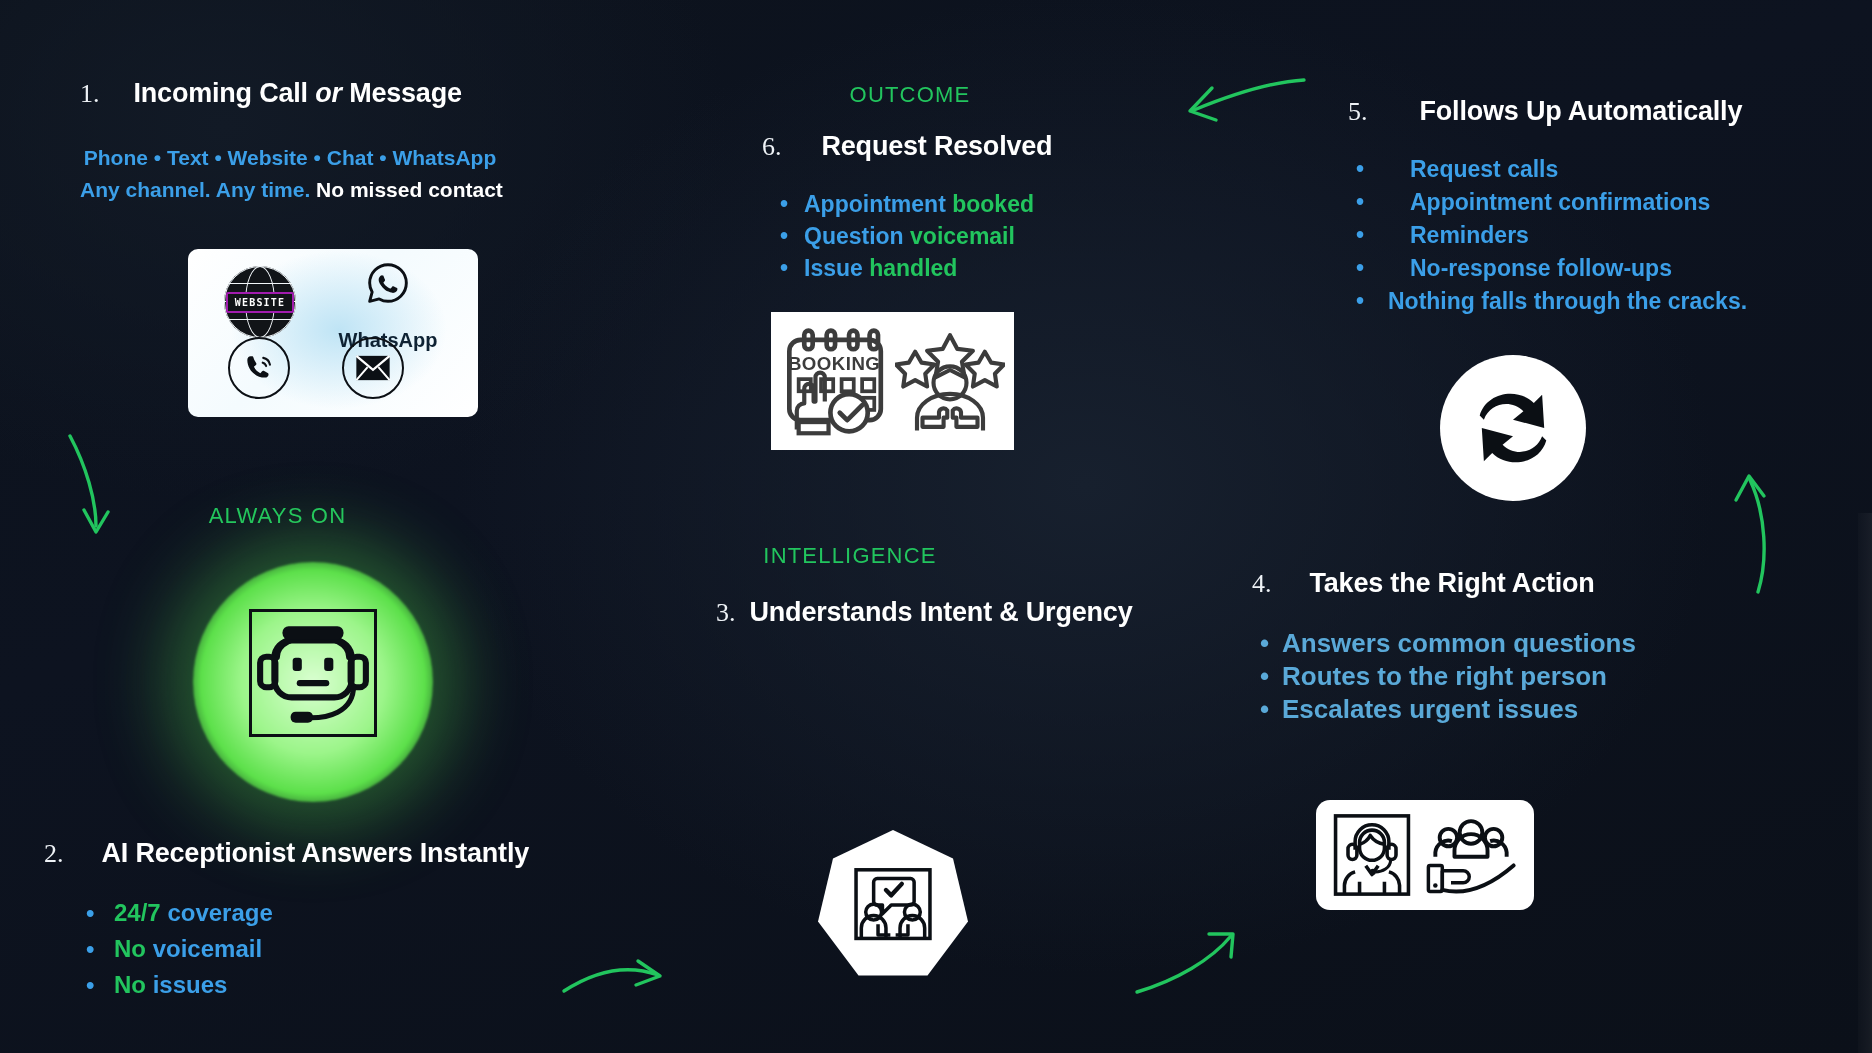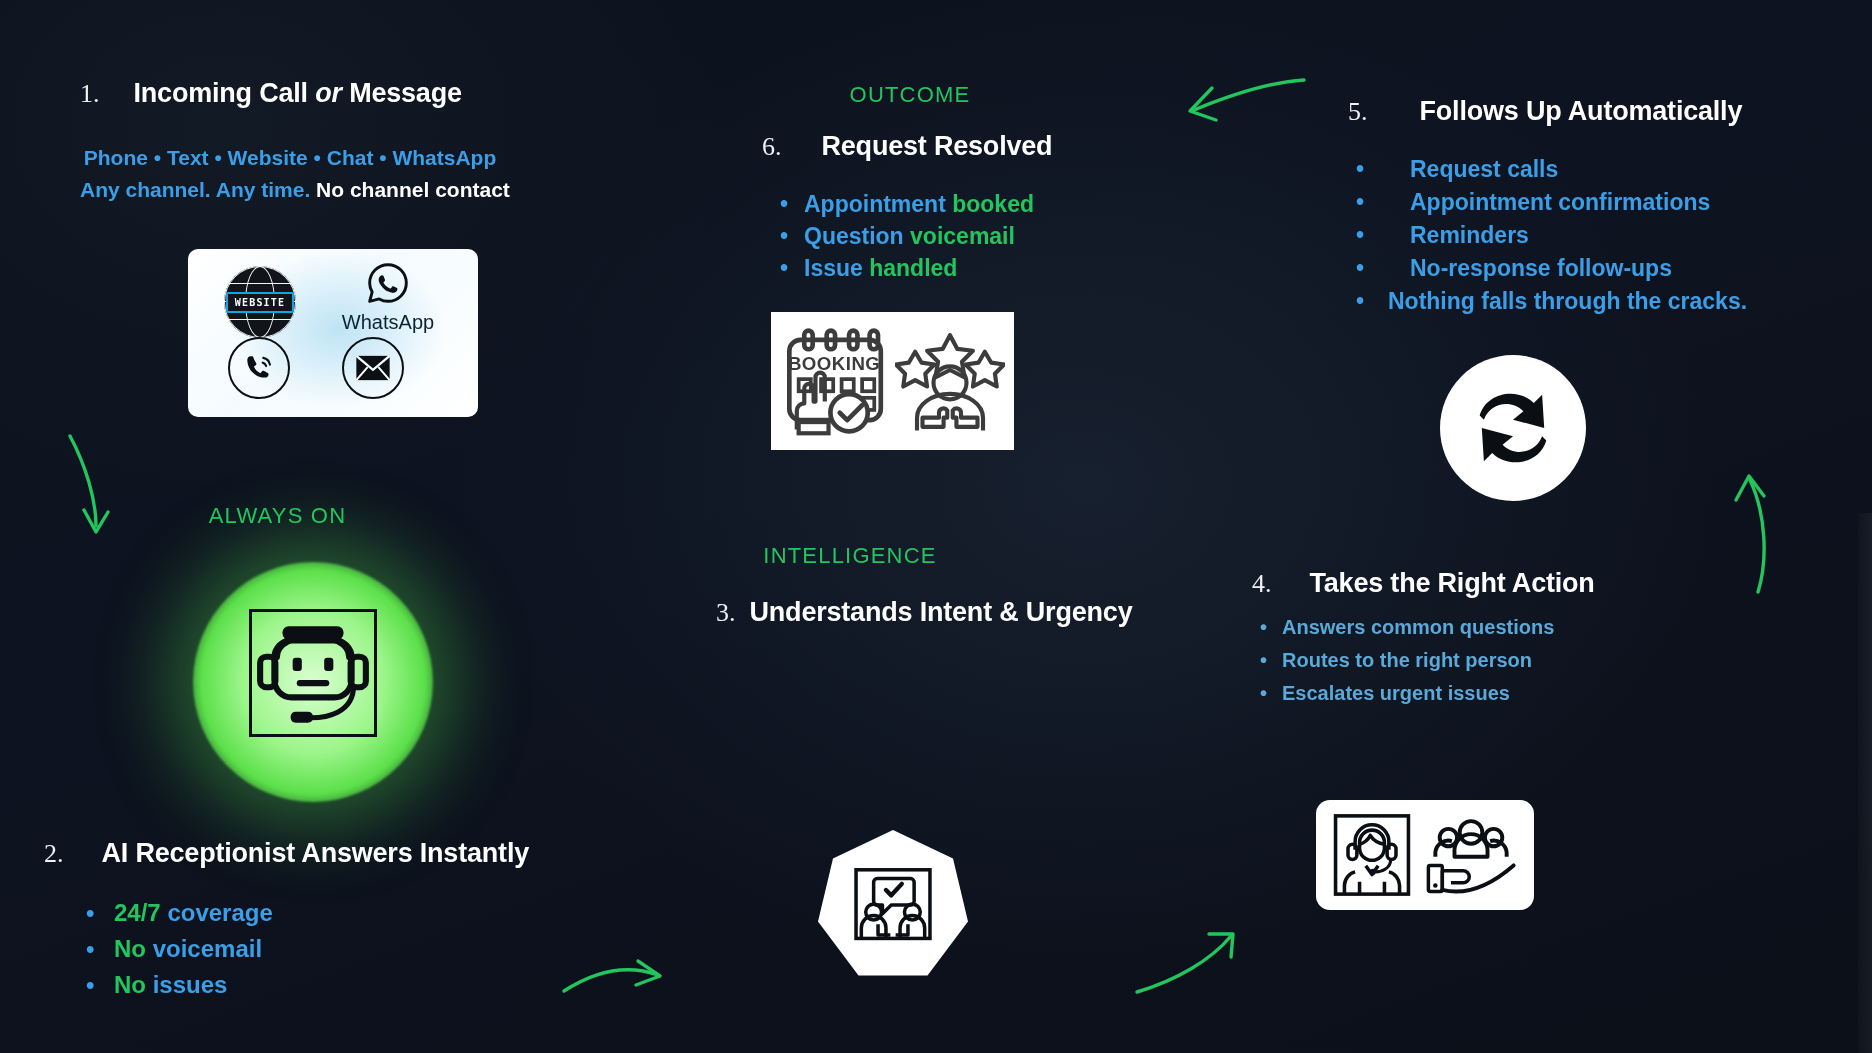--- a/index.html
+++ b/index.html
@@ -86,31 +86,31 @@
   }
   .globe .m1 { width: 72px; height: 72px; left: 0; top: 0; }
   .globe .m2 { width: 30px; height: 72px; left: 21px; top: 0; }
   .globe .m3 { width: 72px; height: 0; left: 0; top: 35px; border-width: 1.6px 0 0 0; border-radius: 0; }
   .globe .m4 { width: 64px; height: 0; left: 4px; top: 17px; border-width: 1.6px 0 0 0; border-radius: 0; }
   .globe .m5 { width: 64px; height: 0; left: 4px; top: 53px; border-width: 1.6px 0 0 0; border-radius: 0; }
   .globe .plate {
     position: absolute; left: 2px; top: 26px;
     width: 68px; height: 21px;
     background: #111418;
-    border: 2px solid #0ea5e9;
+    border: 2px solid #a21caf;
     border-radius: 2px;
     display: flex; align-items: center; justify-content: center;
     z-index: 3;
   }
   .globe .plate span {
     color: #ffffff; font-size: 10px; font-weight: bold;
     letter-spacing: 1.2px; font-family: "DejaVu Sans Mono", monospace;
   }
   .wa-wrap { position: absolute; right: 30px; top: 12px; text-align: center; width: 120px; }
-  .wa-label { color: #0e2233; font-size: 20px; font-weight: normal; margin-top: 2px; }
+  .wa-label { color: #0e2233; font-size: 20px; font-weight: bold; margin-top: 20px; }
   .circle-icon {
     position: absolute;
     width: 62px; height: 62px; border-radius: 50%;
     border: 2.5px solid #0c1015;
     display: flex; align-items: center; justify-content: center;
     background: transparent;
   }
   .ci-phone { left: 40px; bottom: 18px; }
   .ci-mail  { left: 154px; bottom: 18px; }
 
@@ -167,21 +167,21 @@
 
   <div class="block" style="left:80px; top:78px;">
     <div class="step-line">
       <span class="step-num">1.</span>
       <span class="step-title" style="margin-left:34px;"><span>Incoming Call </span><span class="ital">or</span><span> Message</span></span>
     </div>
   </div>
 
   <div class="block" style="left:80px; top:146px; width:420px; text-align:center;">
     <div style="color:#3b9fe8; font-size:21px; font-weight:bold; white-space:nowrap;">Phone • Text • Website • Chat • WhatsApp</div>
-    <div style="font-size:21px; font-weight:bold; white-space:nowrap; margin-top:8px;"><span style="color:#3b9fe8;text-align:center;">Any channel. Any time. </span><span style="color:#ffffff;">No channel contact</span></div>
+    <div style="font-size:21px; font-weight:bold; white-space:nowrap; margin-top:8px;"><span style="color:#3b9fe8;text-align:center;">Any channel. Any time. </span><span style="color:#ffffff;">No missed contact</span></div>
   </div>
 
   <div class="block" style="left:188px; top:249px;">
     <div class="channel-card">
       <div class="globe">
         <div class="mer m1"></div>
           <div class="mer m2"></div>
         <div class="mer m3"></div>
           <div class="mer m4"></div>
           <div class="mer m5"></div>
@@ -298,21 +298,21 @@
   <svg class="arrow-svg" width="120" height="70" style="left:1133px; top:930px;">
     <path d="M4 62 C 44 50, 78 30, 98 6" fill="none" stroke="#22c55e" stroke-width="3.4" stroke-linecap="round"></path>
     <path d="M76 4 L100 4 L98 27" fill="none" stroke="#22c55e" stroke-width="3.4" stroke-linecap="round" stroke-linejoin="round"></path>
   </svg>
 
   <div class="block" style="left:1252px; top:568px;">
     <div class="step-line">
       <span class="step-num">4.</span>
       <span class="step-title" style="margin-left:38px;">Takes the Right Action</span>
     </div>
-    <ul class="bullets" style="margin-top:12px; margin-left:8px; font-size:20px; line-height:33px; color:#5aa9d8;">
+    <ul class="bullets" style="margin-top:28px; margin-left:8px; font-size:26px; line-height:33px; color:#5aa9d8;">
       <li style="padding-left:22px;">Answers common questions</li>
       <li style="padding-left:22px;">Routes to the right person</li>
       <li style="padding-left:22px;">Escalates urgent issues</li>
     </ul>
   </div>
 
   <div class="block" style="left:1316px; top:800px;">
     <div class="agent-card">
       <svg width="80" height="86" viewBox="0 0 90 96">
         <rect x="4" y="4" width="82" height="88" fill="none" stroke="#0b0f14" stroke-width="4"></rect>

